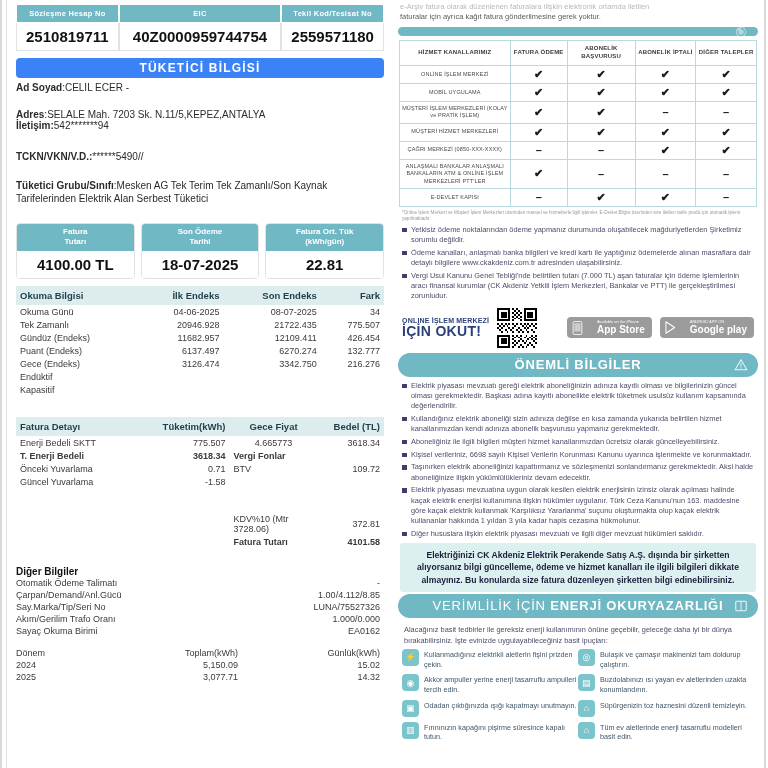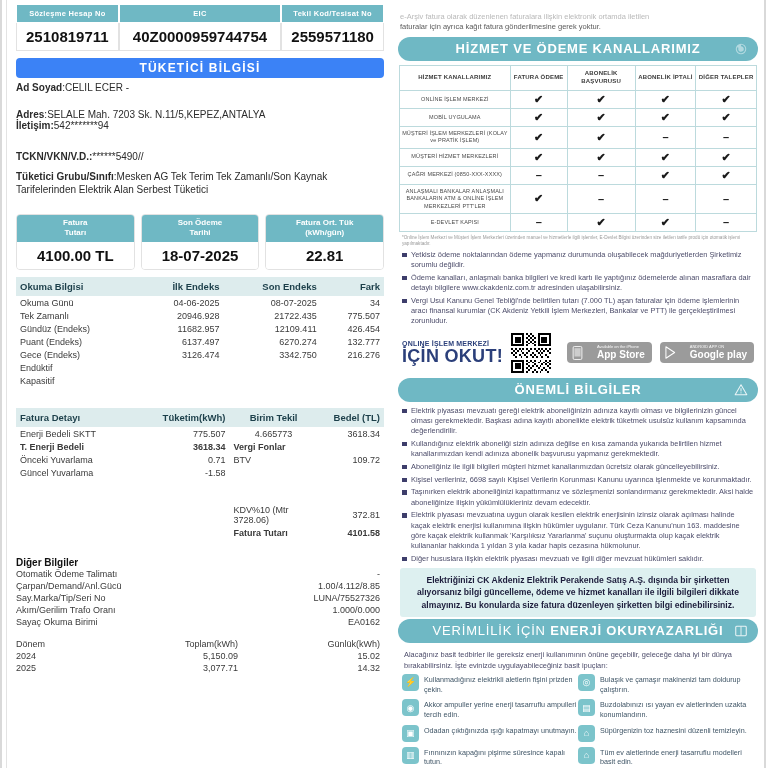--- a/index.html
+++ b/index.html
@@ -80,21 +80,21 @@
   .plain-table td { font-size: 9px; padding: 1px 4px 1px 0; color: #3a3a3a; }
 
   
   .right-col {
     width: 376px; height: 768px; padding: 2px 6px 0 2px; position: relative;
   }
   .right-col:after{
     content:""; position:absolute; right:2px; top:0; bottom:0; width:2px; background:#d9d9d9;
   }
   .topnote { font-size: 7.5px; color: #5b5b5b; line-height: 1.35; padding: 0 6px 3px; }
-  .topnote .faded { color: #b9b9b9; margin-top: 10px; }
+  .topnote .faded { color: #b9b9b9; }
 
   .banner-r {
     background: #6fb8c4; color: #fff; font-weight: bold; font-size: 13px;
     text-align: center; letter-spacing: .8px; border-radius: 14px;
     padding: 4px 24px 5px; position: relative; margin: 2px 4px;
   }
   .banner-r .bicon {
     position: absolute; right: 10px; top: 50%; transform: translateY(-50%);
     width: 14px; height: 14px; opacity: .85;
   }
@@ -122,21 +122,21 @@
   }
   .bullets li:before {
     content: ""; position: absolute; left: 0; top: 3px;
     width: 4.5px; height: 4.5px; background: #3e3e6b;
   }
 
   
   .qr-strip { display: flex; align-items: center; gap: 8px; padding: 4px 8px 3px; }
   .qr-label { line-height: 1.05; }
   .qr-label .l1 { font-size: 7px; font-weight: bold; color: #2b3f7a; letter-spacing: .2px; }
-  .qr-label .l2 { font-size: 18px; font-weight: bold; color: #2b3f7a; letter-spacing: .3px; }
+  .qr-label .l2 { font-size: 14px; font-weight: bold; color: #2b3f7a; letter-spacing: .3px; }
   .qr-box { width: 40px; height: 40px; }
   .store-btn {
     background: #9b9b9b; border-radius: 4px; color: #fff; display: flex;
     align-items: center; gap: 14px; padding: 3px 7px 3px 5px; min-width: 74px;
   }
   .store-btn .st1 { font-size: 4px; line-height: 1.1; opacity: .95; }
   .store-btn .st2 { font-size: 10px; font-weight: bold; line-height: 1.05; }
 
   
   .warnbox {
@@ -190,21 +190,21 @@
       <b>Adres</b><span>:SELALE Mah. 7203 Sk. N.11/5,KEPEZ,ANTALYA</span>
     </div>
     <div class="kv" style="margin-top:-1px">
       <b>İletişim:</b><span>542*******94</span>
     </div>
 
     <div style="height:16px"></div>
     <div class="kv">
       <b>TCKN/VKN/V.D.:</b><span>******5490//</span>
     </div>
-    <div class="kv" style="margin-top:8px">
+    <div class="kv" style="margin-top:17px">
       <b>Tüketici Grubu/Sınıfı</b><span>:Mesken AG Tek Terim Tek Zamanlı/Son Kaynak Tarifelerinden  Elektrik Alan Serbest Tüketici</span>
     </div>
 
     <div class="sum-row">
       <div class="sum-box">
         <div class="hd">
           <span>Fatura</span><br>
           <span>Tutarı</span>
         </div>
         <div class="vl">4100.00 TL</div>
@@ -280,21 +280,21 @@
       </tbody>
     </table>
 
     <div style="height:14px"></div>
 
     <table class="dtable">
       <thead>
         <tr>
           <th class="ta-l" style="width:36%">Fatura Detayı</th>
           <th class="ta-r" style="width:22%">Tüketim(kWh)</th>
-          <th class="ta-c" style="width:24%">Birim Tekil</th>
+          <th class="ta-c" style="width:24%">Gece Fiyat</th>
           <th class="ta-r" style="width:18%">Bedel (TL)</th>
         </tr>
       </thead>
       <tbody>
         <tr>
           <td class="ta-l">Enerji Bedeli SKTT</td>
           <td class="ta-r">775.507</td>
           <td class="ta-c">4.665773</td>
           <td class="ta-r">3618.34</td>
         </tr>
@@ -384,21 +384,20 @@
   </div>
 
   <div class="right-col">
 
     <div class="topnote">
       <div class="faded">e-Arşiv fatura olarak düzenlenen faturalara ilişkin elektronik ortamda iletilen</div>
       <div>faturalar için ayrıca kağıt fatura gönderilmesine gerek yoktur.</div>
     </div>
 
     <div class="banner-r">
-      <span>HİZMET VE ÖDEME KANALLARIMIZ</span>
       <svg class="bicon" viewBox="0 0 24 24">
         <circle cx="12" cy="12" r="9" fill="#ffffff" opacity=".55"></circle>
         <path d="M12 6 A6 6 0 1 1 6.6 9.5" stroke="#6fb8c4" stroke-width="2.4" fill="none"></path>
       </svg>
     </div>
 
     <table class="ch-table">
       <thead>
         <tr>
           <th style="width:31%">HİZMET KANALLARIMIZ</th>

